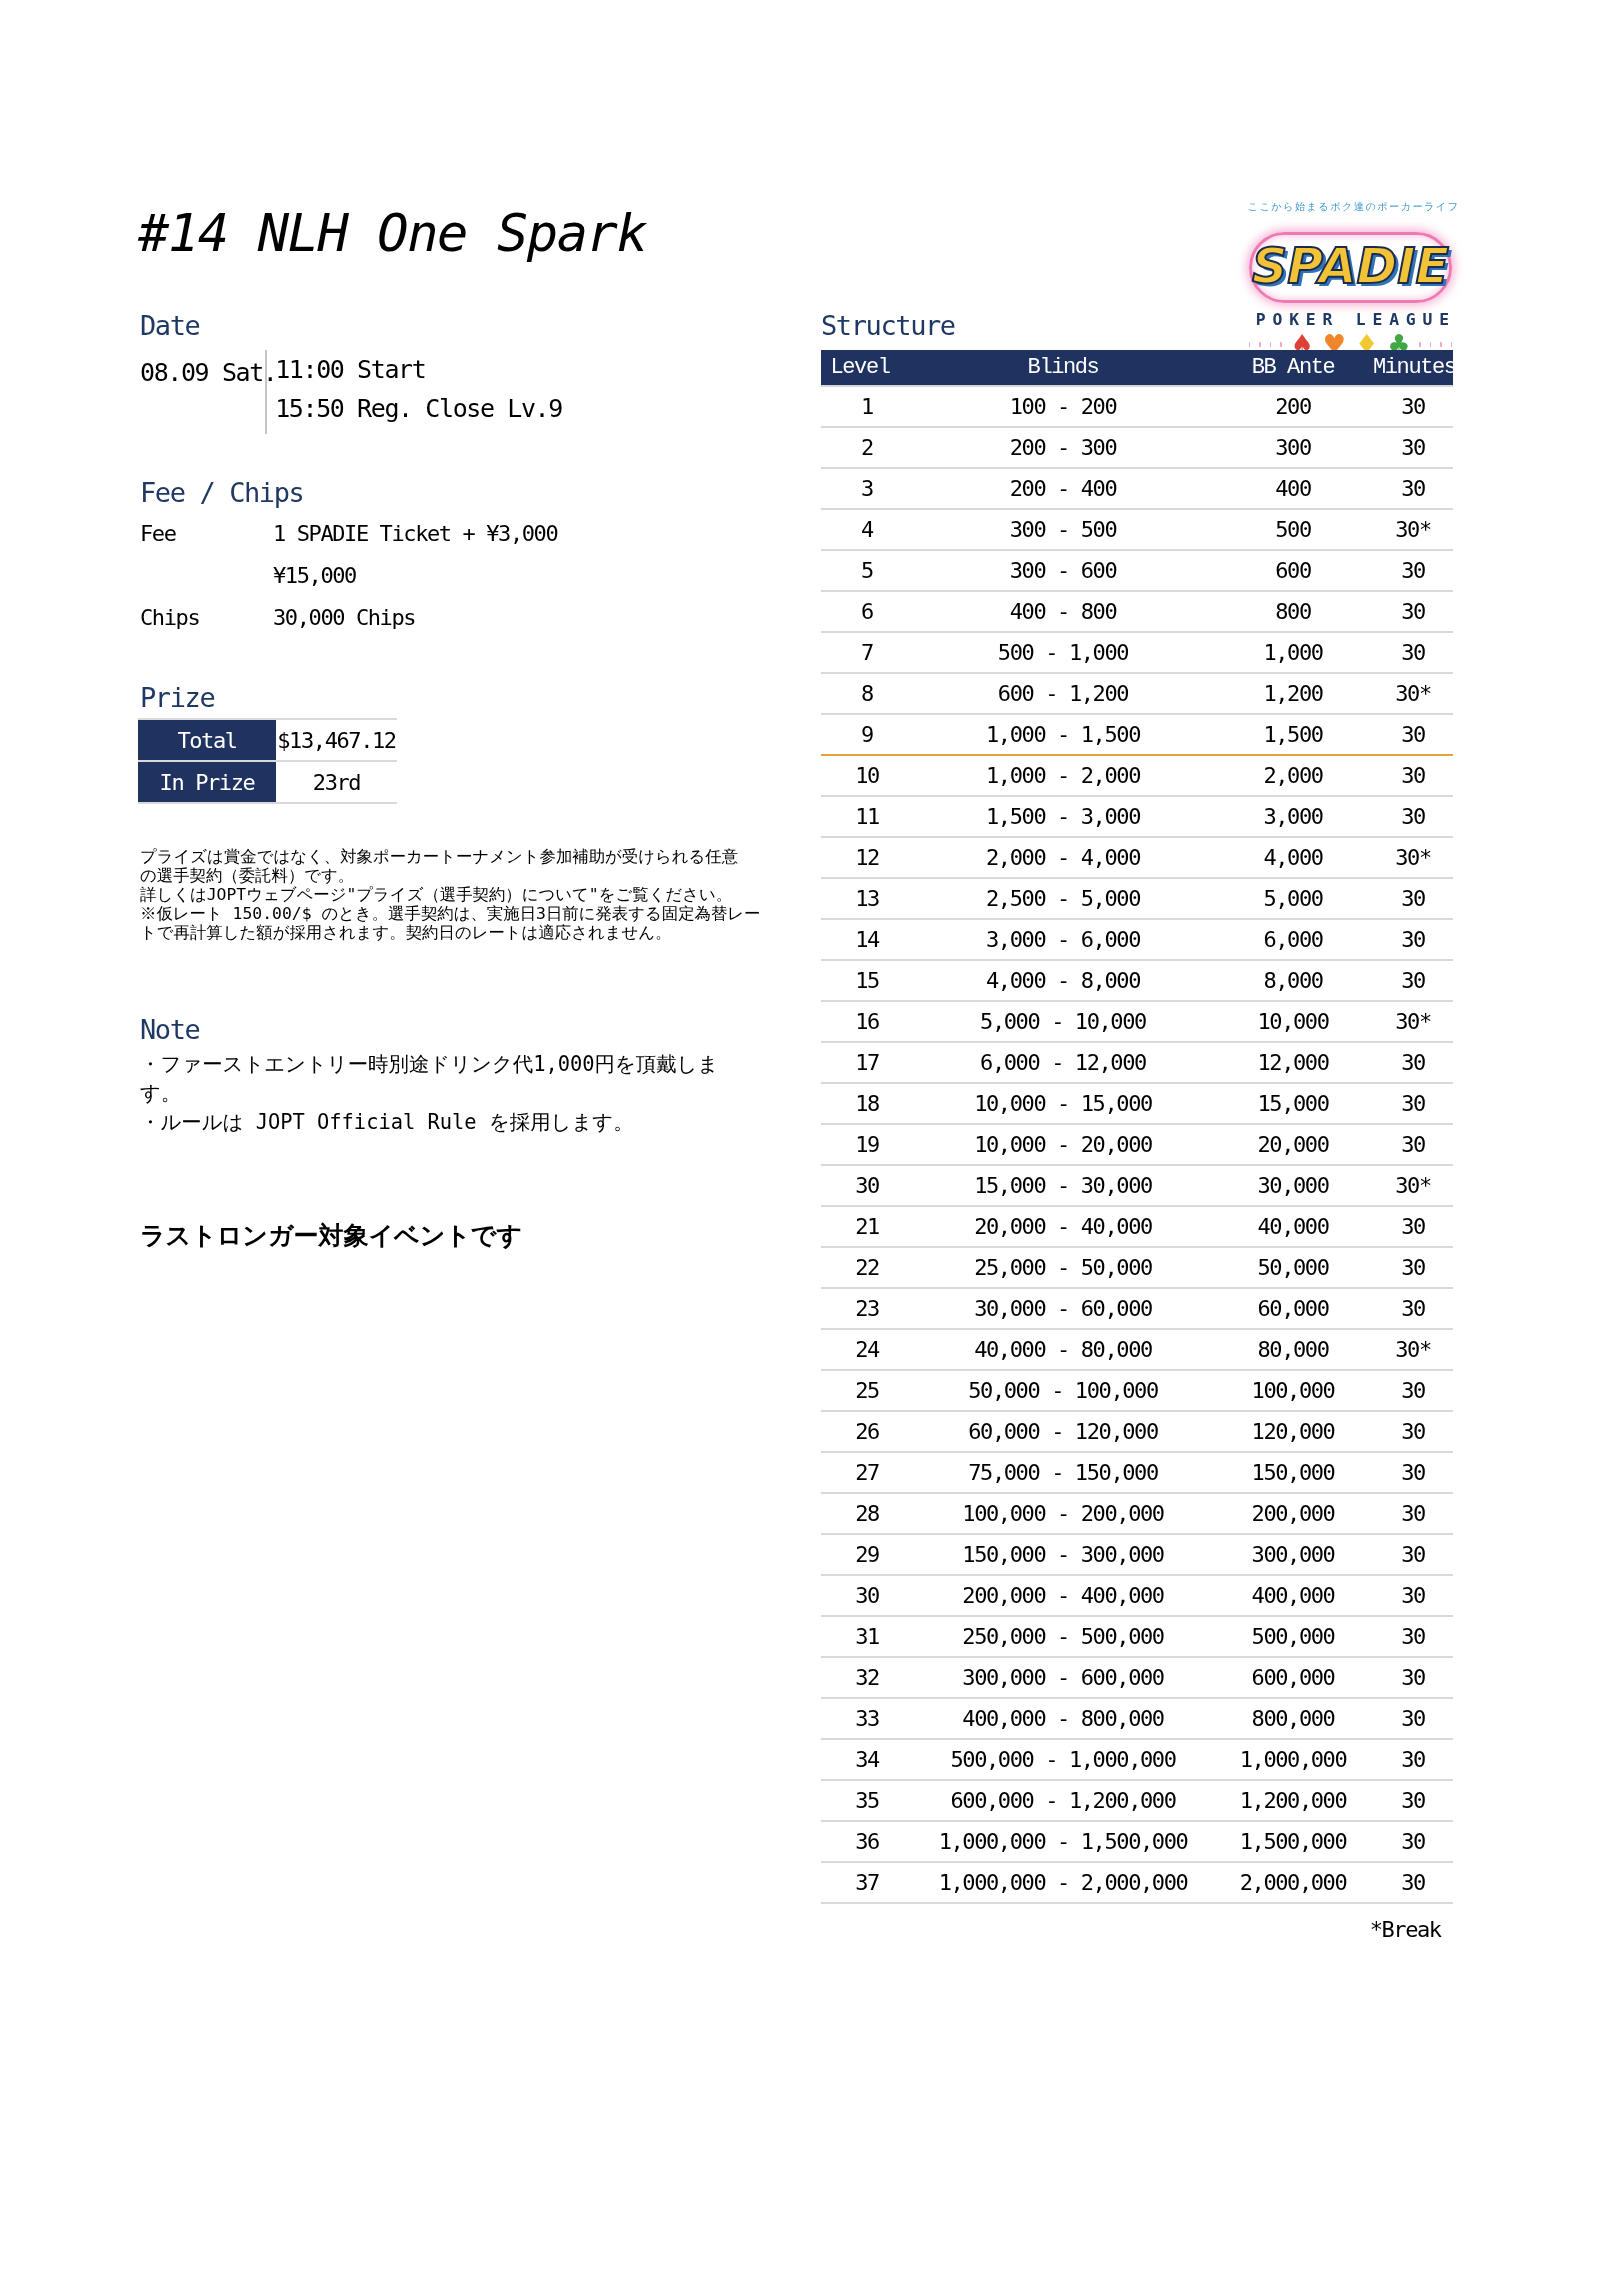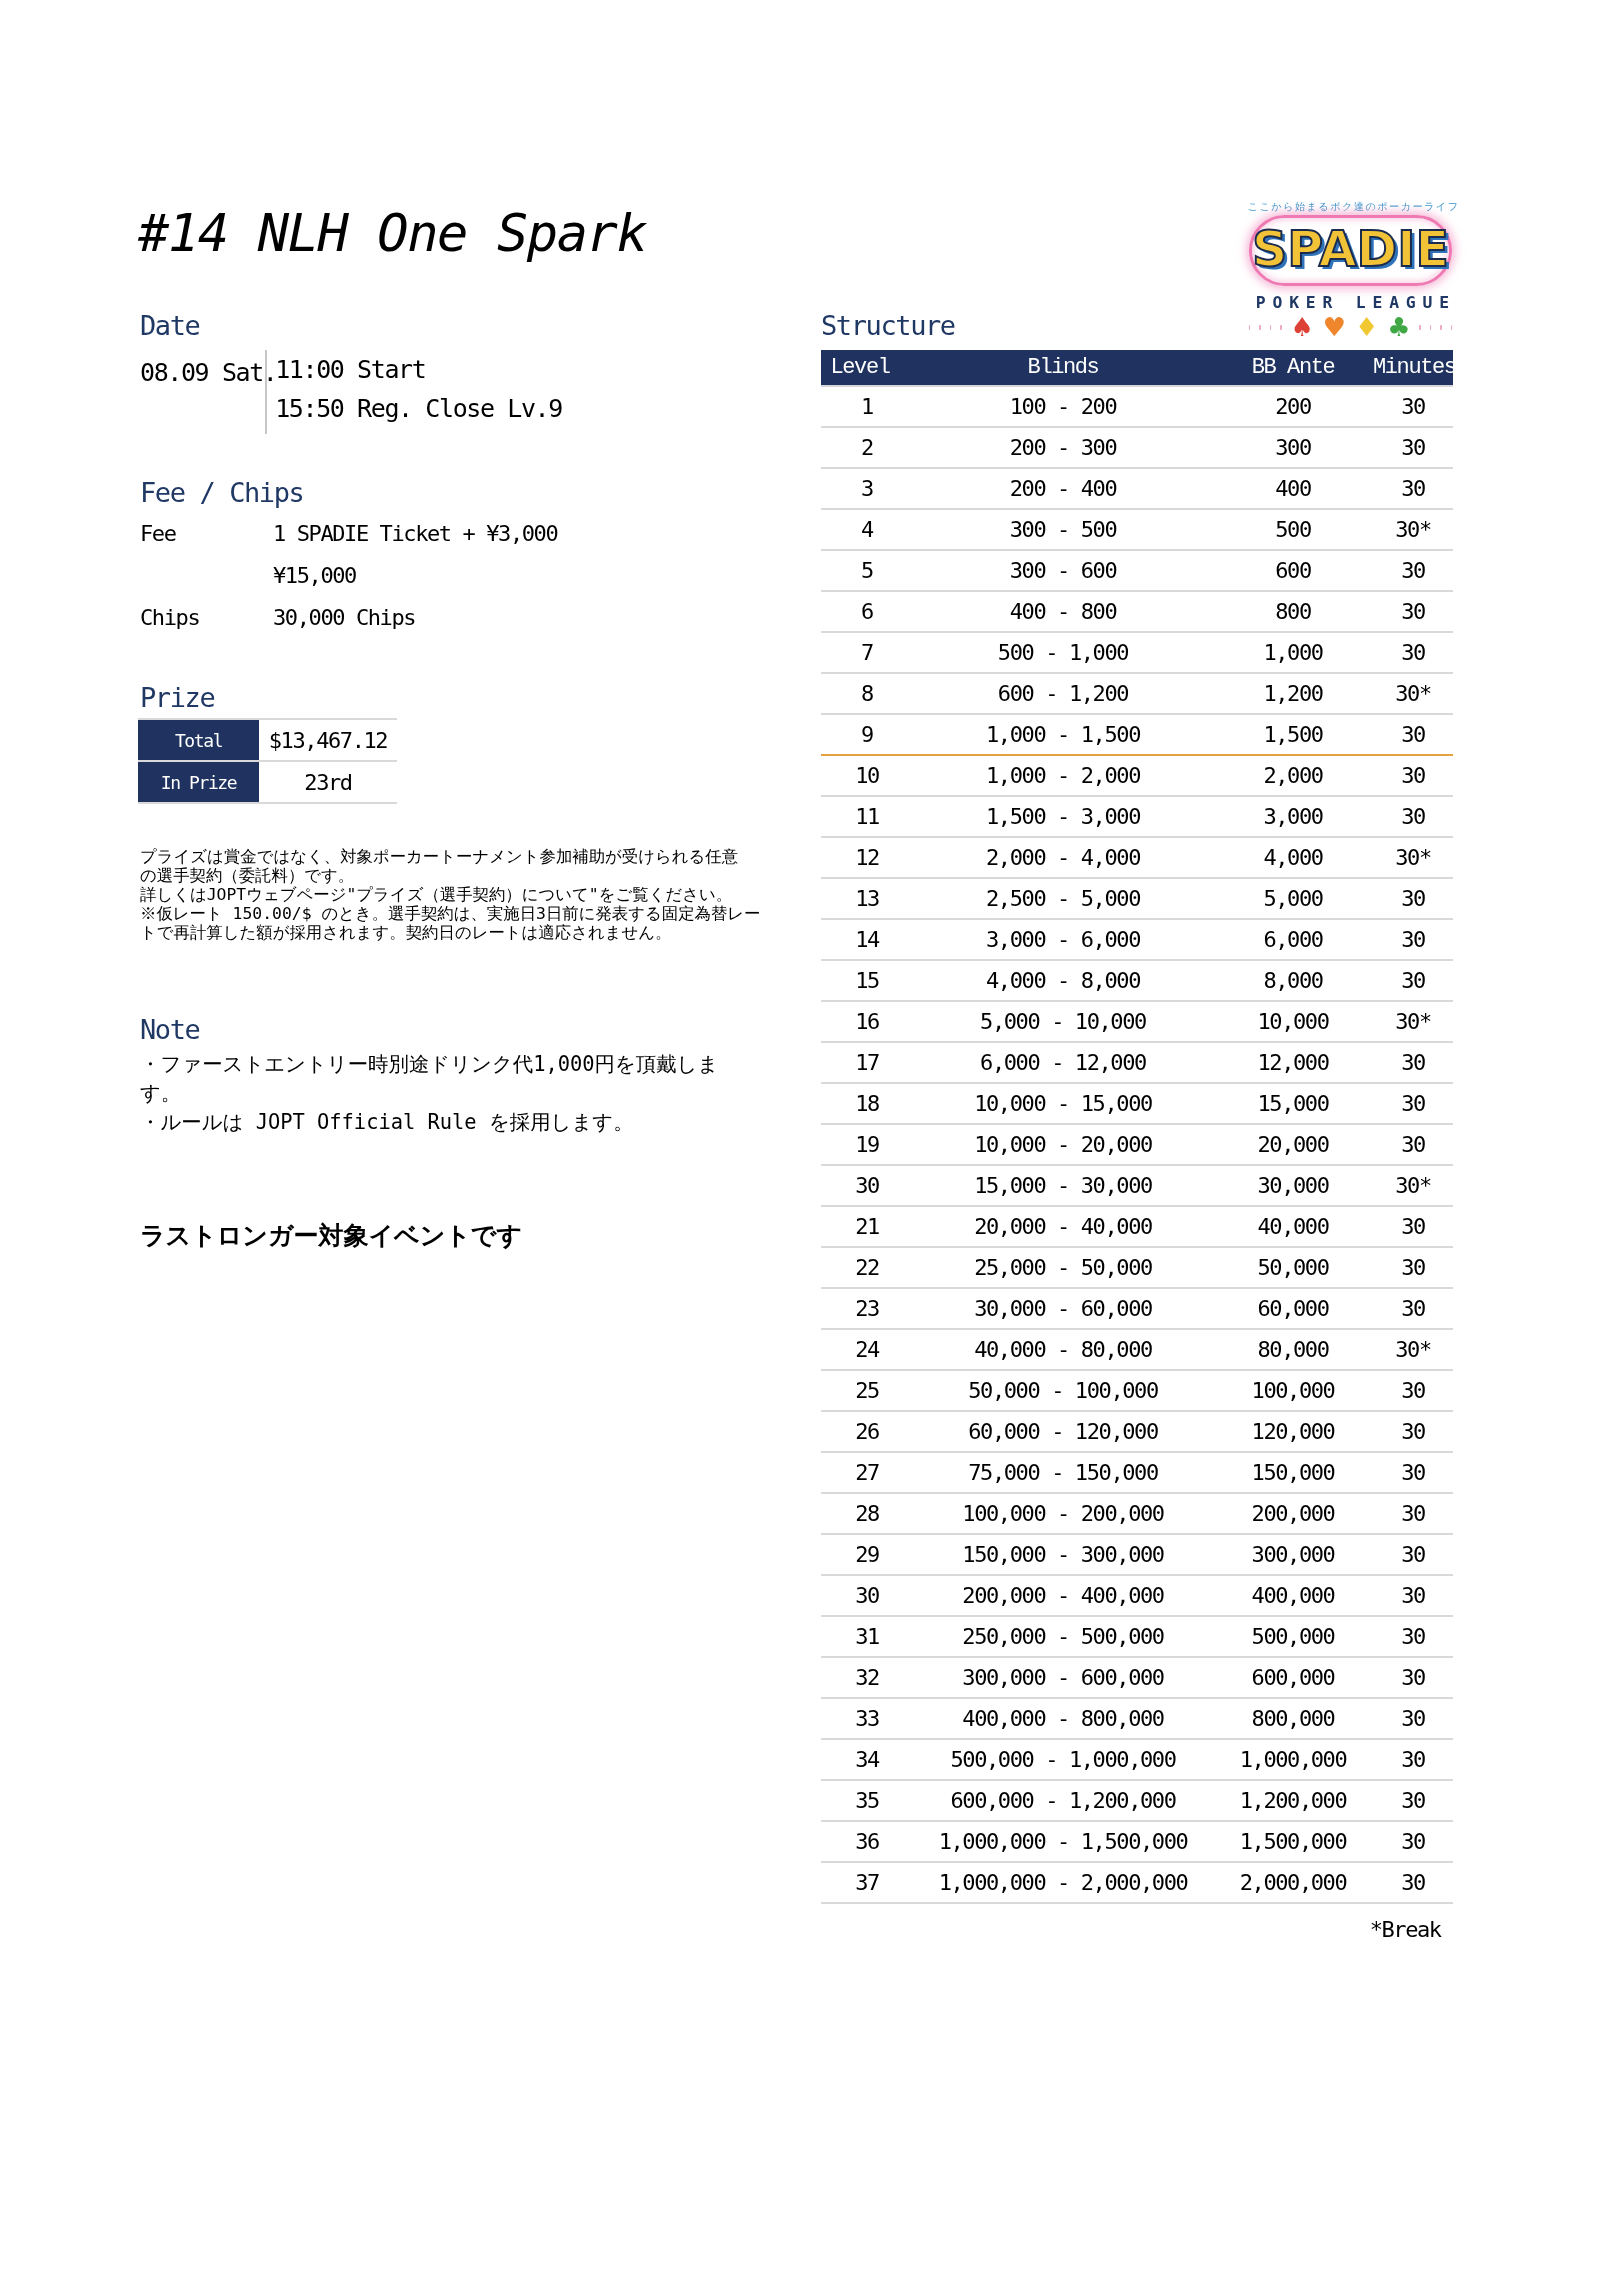--- a/index.html
+++ b/index.html
@@ -7,23 +7,23 @@
     position:relative;width:1622px;height:2295px;background:#fff;overflow:hidden;
     font-family:"DejaVu Sans Mono","Liberation Mono",monospace;color:#000;
   }
   .abs{position:absolute;}
   
   .title{left:138px;top:203px;font-size:52px;letter-spacing:-1.4px;white-space:nowrap;font-style:italic;}
   
   .logo{left:1249px;top:176px;width:203px;text-align:center;}
   .logo-tagline{font-size:10.2px;letter-spacing:1.4px;white-space:nowrap;color:var(--tagline);
     font-family:"DejaVu Sans",sans-serif;transform:translateX(-1.4px);margin-top:24px;}
-  .logo-pill{position:relative;margin-top:1px;height:65px;border-radius:38px;
+  .logo-pill{position:relative;margin-top:18px;height:65px;border-radius:38px;
     border:3.4px solid var(--pill);
-    box-shadow:0 0 9.5px 2.7px rgba(239,121,179,.55), inset 0 0 6.8px 2px rgba(239,121,179,.35);}
+    box-shadow:0 0 9.5px 2.7px rgba(239,121,179,.55), inset 0 0 6.8px 2px rgba(239,121,179,.35);font-style:italic;}
   .logo-word{position:absolute;left:50%;top:50%;transform:translate(-50%,-53%);
     font-family:"DejaVu Sans","Liberation Sans",sans-serif;font-weight:bold;font-size:49px;
     color:var(--wordfill);-webkit-text-stroke:2px var(--wordline);
     text-shadow:3.4px 3.4px 0 var(--wordshadow);white-space:nowrap;letter-spacing:0;}
   .logo-league{margin-top:6.8px;font-size:16.4px;font-weight:bold;color:var(--navy);
     letter-spacing:6.8px;text-indent:6.8px;white-space:nowrap;}
   .logo-suits{margin-top:1.4px;display:flex;align-items:center;justify-content:center;gap:8.9px;height:29px;}
   .suit-dot{width:4.8px;height:4.8px;border-radius:0.7px;}
   .suit-glyph{font-family:"DejaVu Sans",sans-serif;font-size:26px;line-height:27px;}
   
@@ -34,22 +34,22 @@
   .date-times{border-left:2px solid #c6c6c6;padding:0 0 5.5px 8.2px;margin-top:-2.7px;}
   .date-times div{line-height:39px;white-space:nowrap;}
   
   .fee-rows{left:140px;top:513px;font-size:22px;letter-spacing:-1.4px;}
   .fee-row{display:flex;height:42px;line-height:42px;}
   .fee-label{width:133px;white-space:nowrap;}
   .fee-value{white-space:nowrap;}
   
   .prize-table{left:138px;top:718px;width:259px;border-top:2px solid var(--sep);}
   .prize-row{display:flex;height:40px;border-bottom:2px solid var(--sep);}
-  .prize-label{width:121px;background:var(--headerbg);color:#fff;display:flex;align-items:center;
-    justify-content:center;font-size:18px;letter-spacing:-1.4px;white-space:nowrap;}
+  .prize-label{width:138px;background:var(--headerbg);color:#fff;display:flex;align-items:center;
+    justify-content:center;font-size:22px;letter-spacing:-1.4px;white-space:nowrap;}
   .prize-value{flex:1;display:flex;align-items:center;justify-content:center;font-size:22px;
     letter-spacing:-1.4px;white-space:nowrap;}
   
   .disclaimer{left:140px;top:847px;font-size:16.4px;line-height:19px;}
   .disclaimer div{white-space:nowrap;}
   
   .note-lines{left:140px;top:1050px;font-size:20.4px;line-height:29px;}
   .note-lines div{white-space:nowrap;}
   
   .last-longer{left:140px;top:1219px;font-size:25px;font-weight:bold;white-space:nowrap;}

